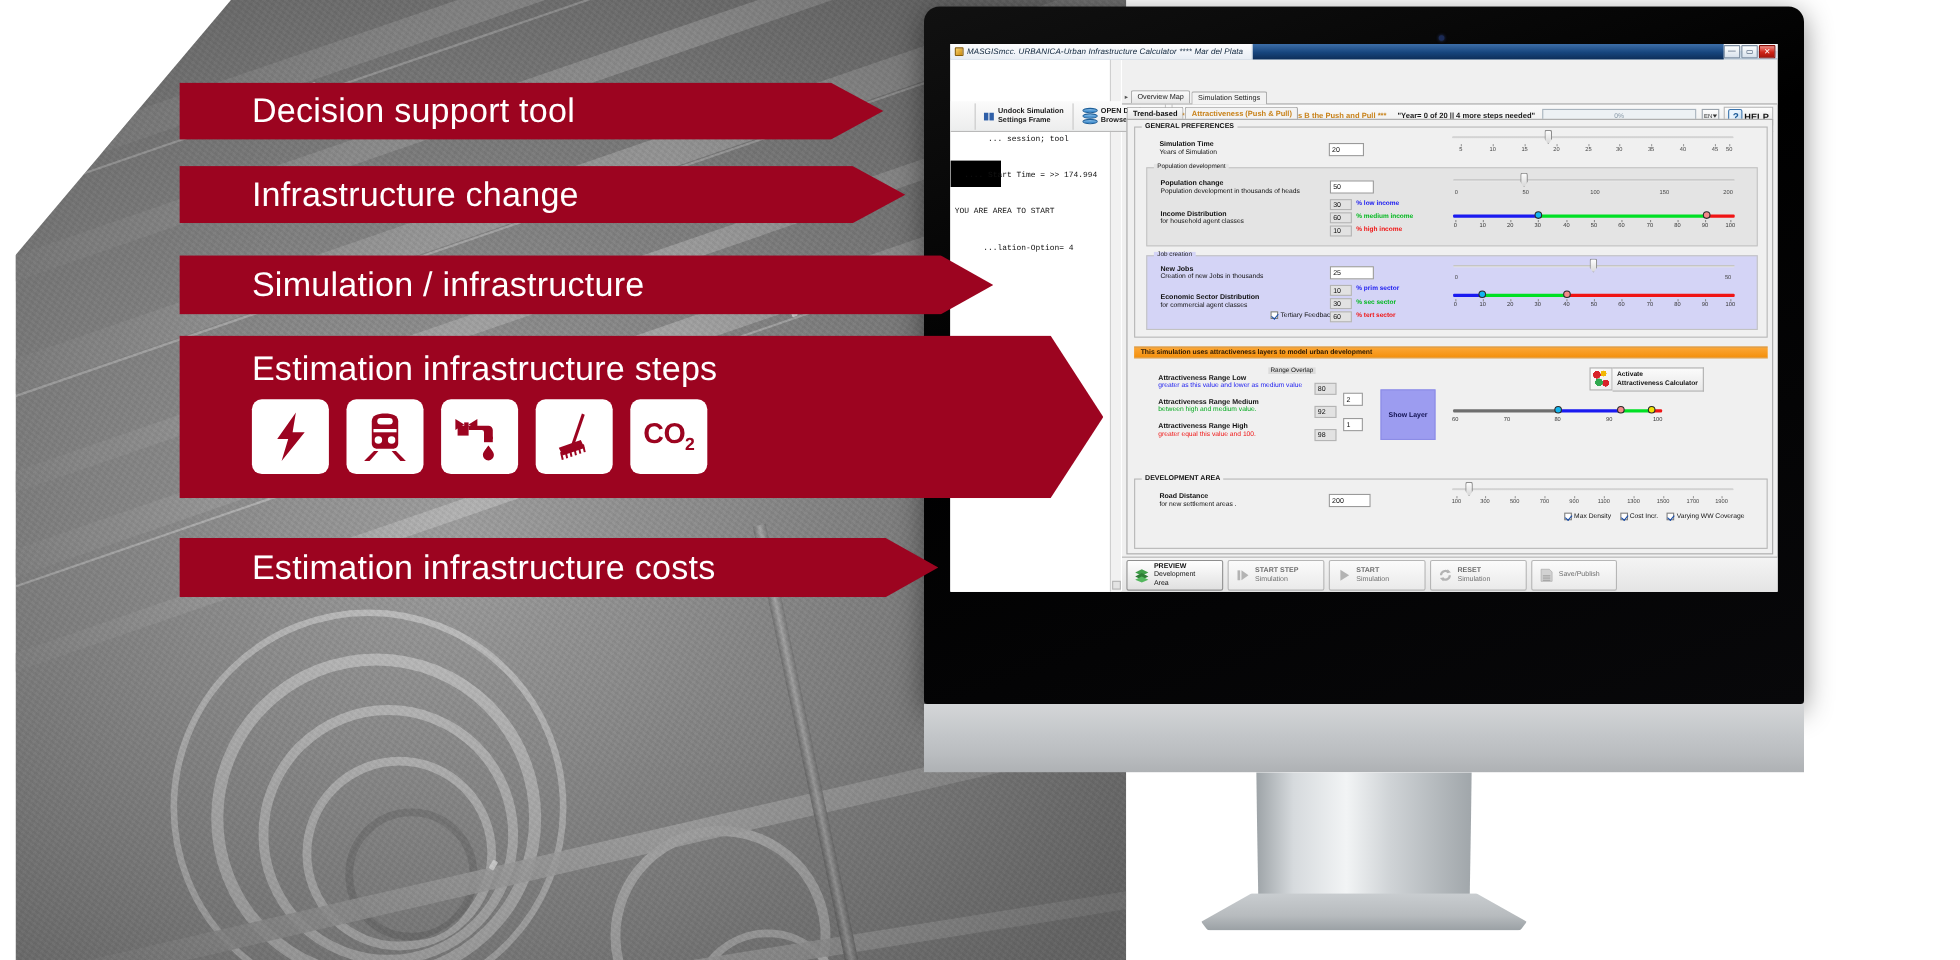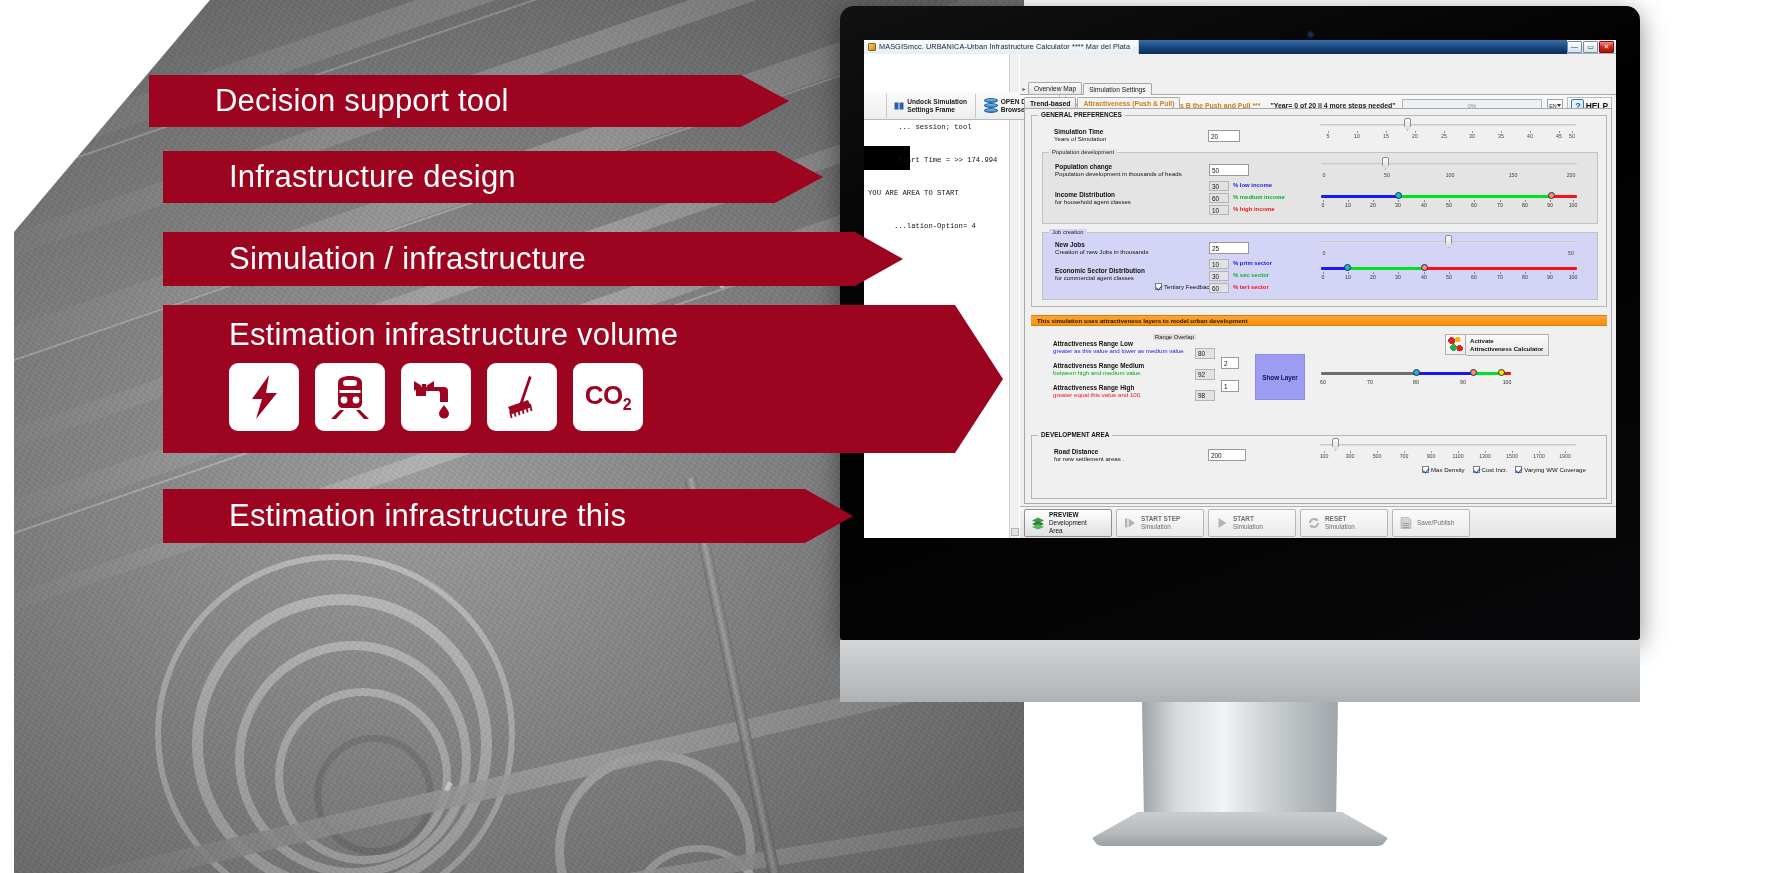--- a/index.html
+++ b/index.html
@@ -84,21 +84,21 @@
 
   
   #titlebar{
     position:absolute; left:0; top:0; width:752px; height:14px;
     background:linear-gradient(180deg,#f7f9fb 0%, #e4ecf5 48%, #cddcec 52%, #dceaf7 100%);
     border-bottom:1px solid #9fb3c7;
     display:flex; align-items:center;
   }
   #title-left{ display:flex; align-items:center; gap:3px; padding-left:4px;
       background:linear-gradient(180deg,#fdfdfe,#e7edf4); height:14px;
-      border-right:1px solid #b9c7d6; padding-right:8px; }
+      border-right:1px solid #b9c7d6; padding-right:8px;font-style:italic; }
   #title-icon{ width:8px;height:8px; background:linear-gradient(135deg,#f9d26b,#c98a10);
       border:1px solid #8a5f08; border-radius:1px; }
   #title-text{ font-size:7.3px; color:#0b2239; white-space:nowrap; letter-spacing:.1px;}
   #title-fill{ flex:1; height:14px; background:linear-gradient(180deg,#3d6ea8,#17457d 55%,#0d2e59); }
   #winbtns{ display:flex; height:14px; }
   .wb{ width:15px; height:12px; margin-top:1px; margin-right:1px; border:1px solid #7d8da0;
        background:linear-gradient(180deg,#fdfefe,#d8e2ec); display:flex; align-items:center; justify-content:center;
        font-size:7px; color:#1d3352; border-radius:1px; }
   .wb.close{ background:linear-gradient(180deg,#f08c84,#cf2418 55%,#a8140b); color:#fff; border-color:#8b0f08; margin-right:2px;}
 
@@ -215,21 +215,21 @@
   .abtxt{ font-size:6.4px; line-height:8px; color:#111; }
   .abtxt b{ font-weight:bold; }
   .abtxt.dim, .abtxt.dim b{ color:#6f6f6f; }
   .aicon{ width:14px; height:14px; flex:0 0 14px; position:relative; }
 
   
   .banner{
     position:absolute; background:#9c0420; display:flex; align-items:center;
   }
   .banner .btxt{ color:#ffffff; font-size:31px; letter-spacing:.2px; white-space:nowrap; }
-  #banner1{ left:149px; top:75px; width:640px; height:52px;
+  #banner1{ left:163px; top:75px; width:640px; height:52px;
      clip-path: polygon(0 0, 592px 0, 640px 26px, 592px 52px, 0 52px); }
   #banner1 .btxt{ margin-left:66px; }
   #banner2{ left:163px; top:151px; width:660px; height:52px;
      clip-path: polygon(0 0, 612px 0, 660px 26px, 612px 52px, 0 52px); }
   #banner2 .btxt{ margin-left:66px; }
   #banner3{ left:163px; top:232px; width:740px; height:54px;
      clip-path: polygon(0 0, 692px 0, 740px 27px, 692px 54px, 0 54px); }
   #banner3 .btxt{ margin-left:66px; }
   #banner4{ left:163px; top:305px; width:840px; height:148px;
      clip-path: polygon(0 0, 792px 0, 840px 74px, 792px 148px, 0 148px); flex-direction:column; align-items:flex-start;}
@@ -731,27 +731,27 @@
 
   <div id="chin"></div>
   <div id="neck"></div>
   <div id="foot"></div>
 </div>
 
 <div class="banner" id="banner1">
   <span class="btxt">Decision support tool</span>
 </div>
 <div class="banner" id="banner2">
-  <span class="btxt">Infrastructure design</span>
+  <span class="btxt">Infrastructure change</span>
 </div>
 <div class="banner" id="banner3">
   <span class="btxt">Simulation / infrastructure</span>
 </div>
 <div class="banner" id="banner4">
-  <span class="btxt">Estimation infrastructure volume</span>
+  <span class="btxt">Estimation infrastructure steps</span>
   <div id="iconrow">
 
     <div class="icocard">
       <svg width="42" height="48" viewBox="0 0 42 48">
         <polygon points="26,2 9,26 19,26 13,46 34,20 23,20" fill="#9c0420"></polygon>
       </svg>
     </div>
 
     <div class="icocard">
       <svg width="48" height="48" viewBox="0 0 48 48">
@@ -792,14 +792,14 @@
       </svg>
     </div>
 
     <div class="icocard">
       <span class="co2">CO<sub>2</sub></span>
     </div>
 
   </div>
 </div>
 <div class="banner" id="banner5">
-  <span class="btxt">Estimation infrastructure this</span>
+  <span class="btxt">Estimation infrastructure costs</span>
 </div>
 
 </body></html>

